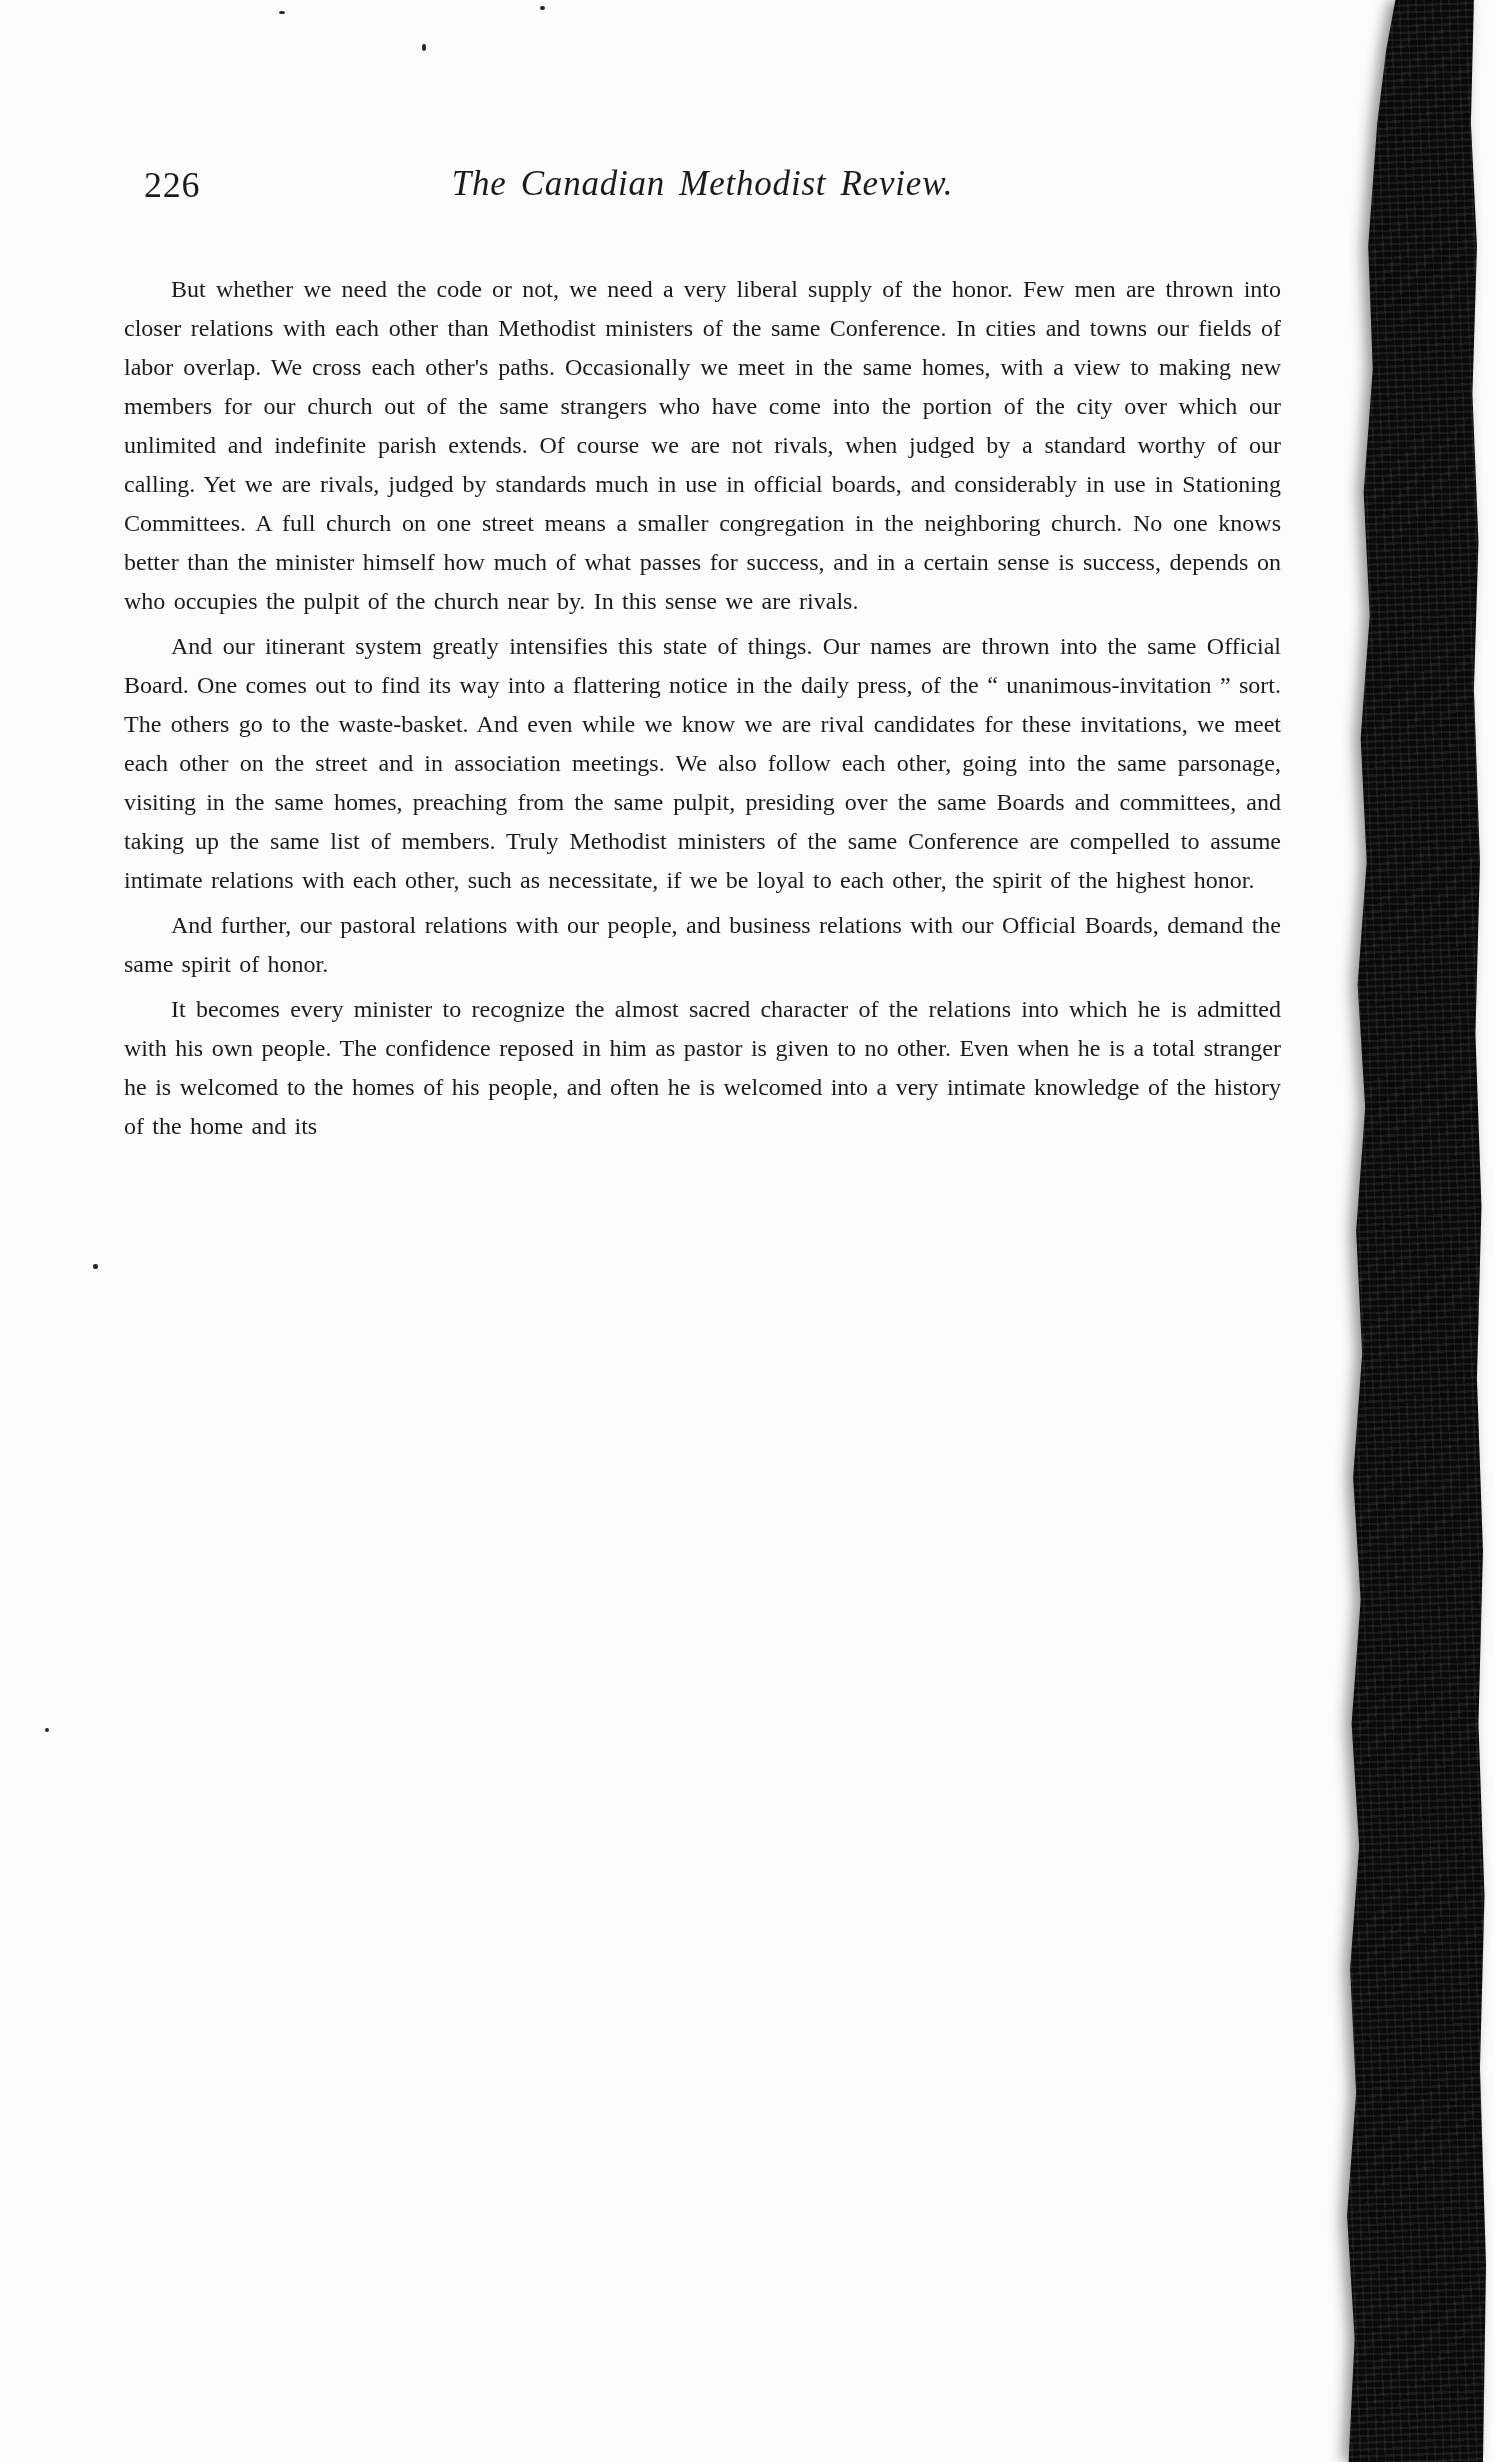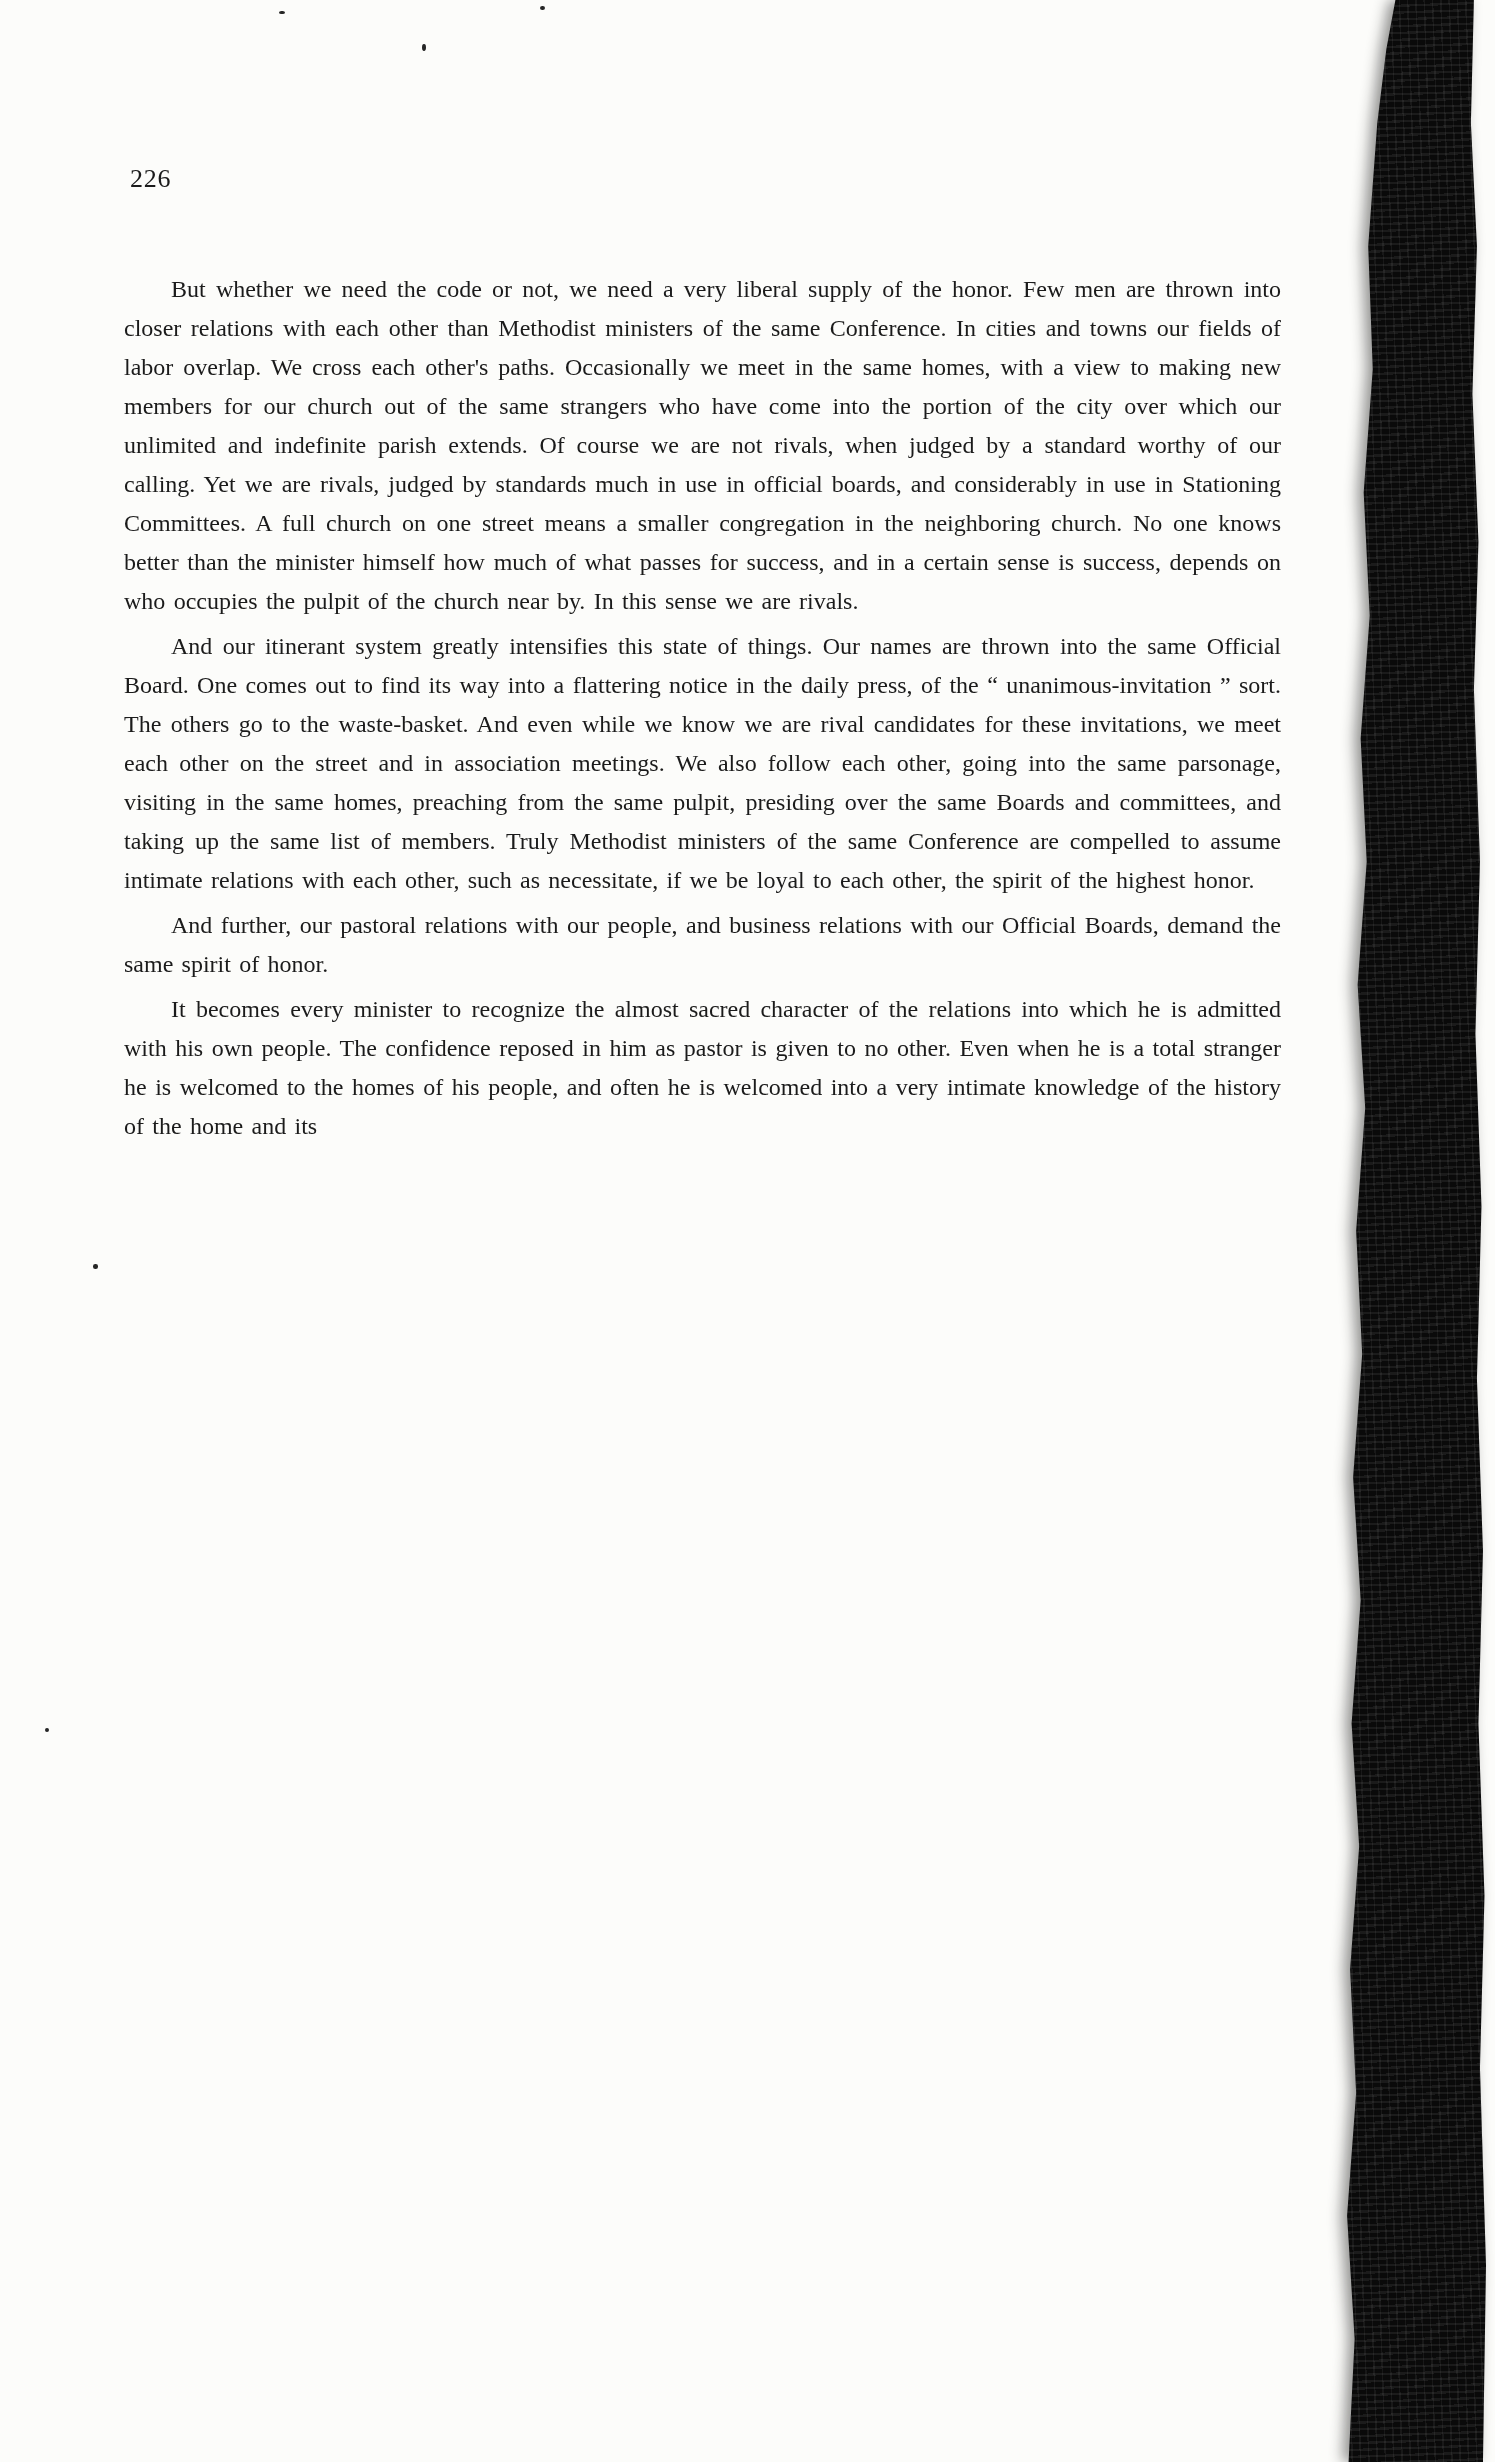--- a/index.html
+++ b/index.html
@@ -24,23 +24,23 @@
     top:164px;
     width:1157px;
   }
   .page-header{
     position:relative;
     height:53px;
     margin-bottom:53px;
   }
   .page-number{
     position:absolute;
-    left:6px;
+    left:20px;
     top:0;
-    font-size:26px;
+    font-size:36px;
     letter-spacing:0.8px;
   }
   .running-title{
     position:absolute;
     left:0;
     right:0;
     top:0;
     text-align:center;
     font-size:35px;
     font-style:italic;
@@ -96,20 +96,21 @@
 </style>
 </head>
 <body>
 
 <div class="page">
 
   <div class="content">
 
     <div class="page-header">
       <span class="page-number">226</span>
+      <h1 class="running-title">The Canadian Methodist Review.</h1>
     </div>
 
     <div class="body-text">
       <p>But whether we need the code or not, we need a very liberal supply of the honor.  Few men are thrown into closer relations with each other than Methodist ministers of the same Conference.  In cities and towns our fields of labor overlap.  We cross each other's paths.  Occasionally we meet in the same homes, with a view to making new members for our church out of the same strangers who have come into the portion of the city over which our unlimited and indefinite parish extends. Of course we are not rivals, when judged by a standard worthy of our calling.  Yet we are rivals, judged by standards much in use in official boards, and considerably in use in Stationing Committees.  A full church on one street means a smaller congregation in the neighboring church.  No one knows better than the minister himself how much of what passes for success, and in a certain sense is success, depends on who occupies the pulpit of the church near by.  In this sense we are rivals.</p>
       <p>And our itinerant system greatly intensifies this state of things.  Our names are thrown into the same Official Board. One comes out to find its way into a flattering notice in the daily press, of the “ unanimous-invitation ” sort.  The others go to the waste-basket.  And even while we know we are rival candidates for these invitations, we meet each other on the street and in association meetings.  We also follow each other, going into the same parsonage, visiting in the same homes, preaching from the same pulpit, presiding over the same Boards and committees, and taking up the same list of members. Truly Methodist ministers of the same Conference are compelled to assume intimate relations with each other, such as necessitate, if we be loyal to each other, the spirit of the highest honor.</p>
       <p>And further, our pastoral relations with our people, and business relations with our Official Boards, demand the same spirit of honor.</p>
       <p>It becomes every minister to recognize the almost sacred character of the relations into which he is admitted with his own people.  The confidence reposed in him as pastor is given to no other.  Even when he is a total stranger he is welcomed to the homes of his people, and often he is welcomed into a very intimate knowledge of the history of the home and its</p>
     </div>
 
   </div>

